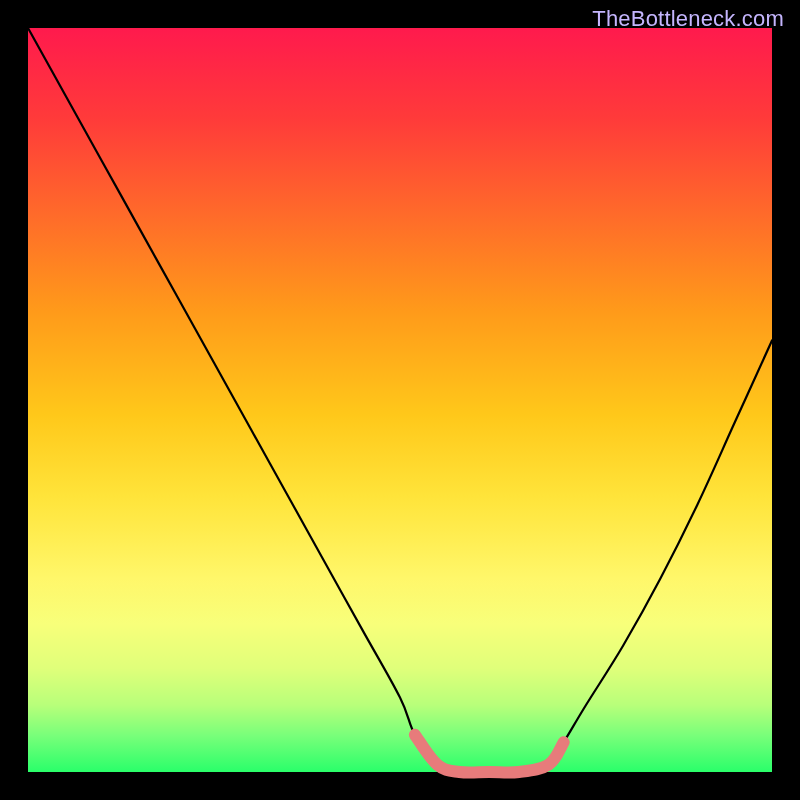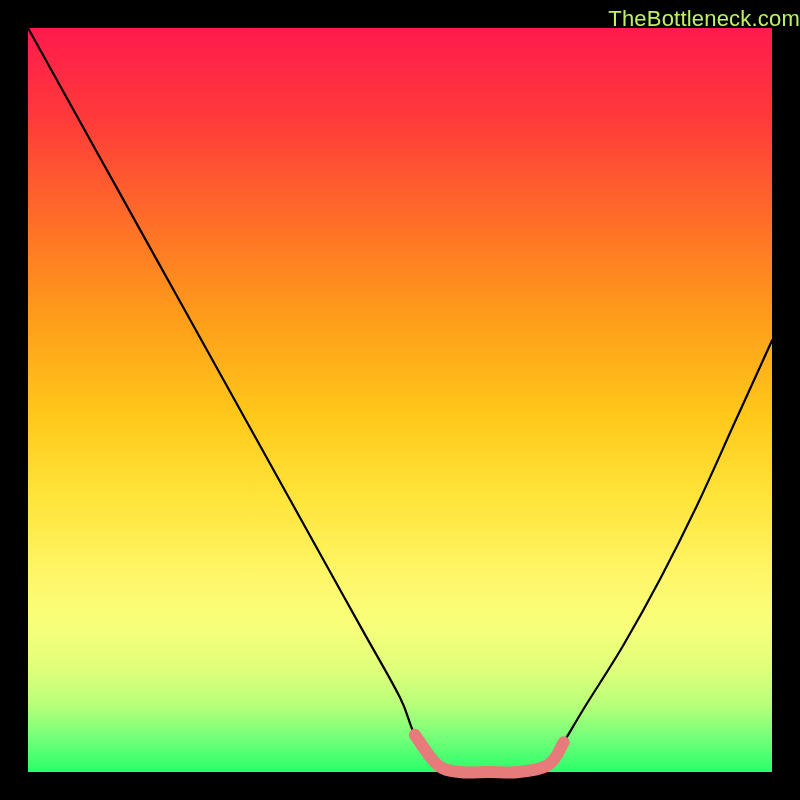--- a/index.html
+++ b/index.html
@@ -36,22 +36,22 @@
       #f8ff7a 80%,
       #e0ff7a 86%,
       #b8ff7a 91%,
       #7aff7a 95%,
       #2aff6a 100%
     );
   }
   .watermark {
     position: absolute;
     top: 6px;
-    right: 0;
-    color: #bef264;
+    right: 16px;
+    color: #c4b5fd;
     font-size: 22px;
     letter-spacing: 0.2px;
     user-select: none;
   }
   svg.curve {
     position: absolute;
     left: 0;
     top: 0;
     width: 744px;
     height: 744px;

